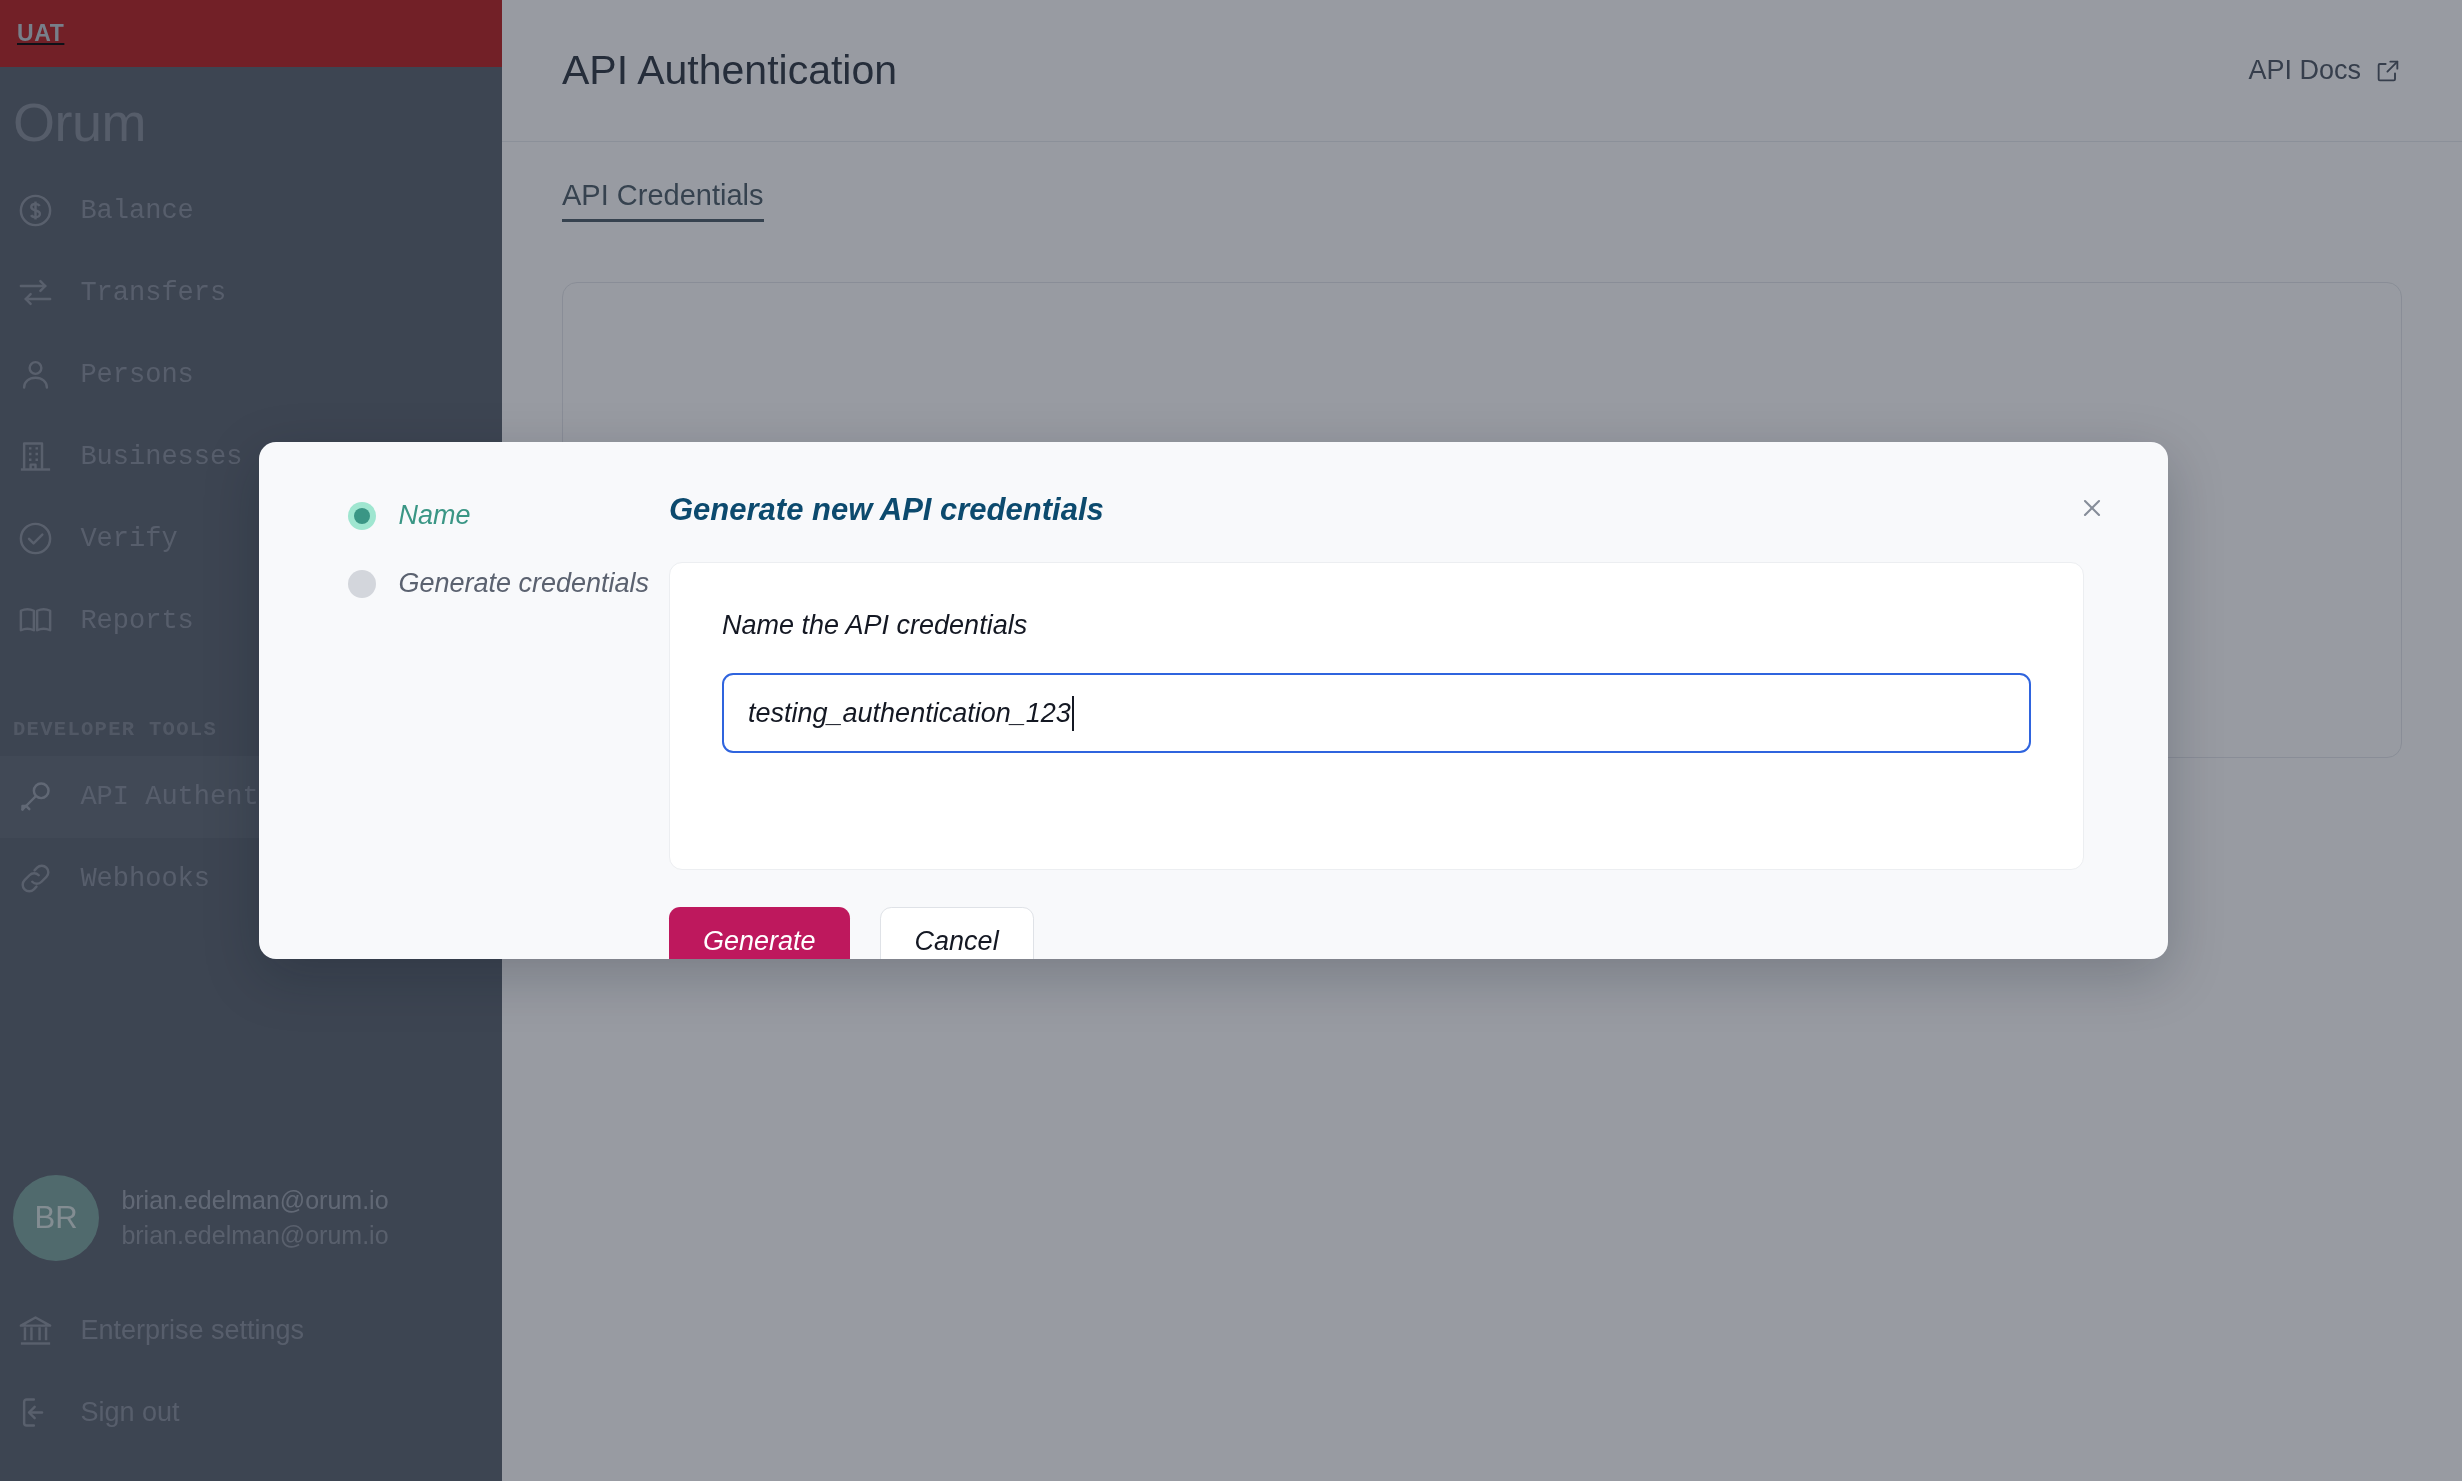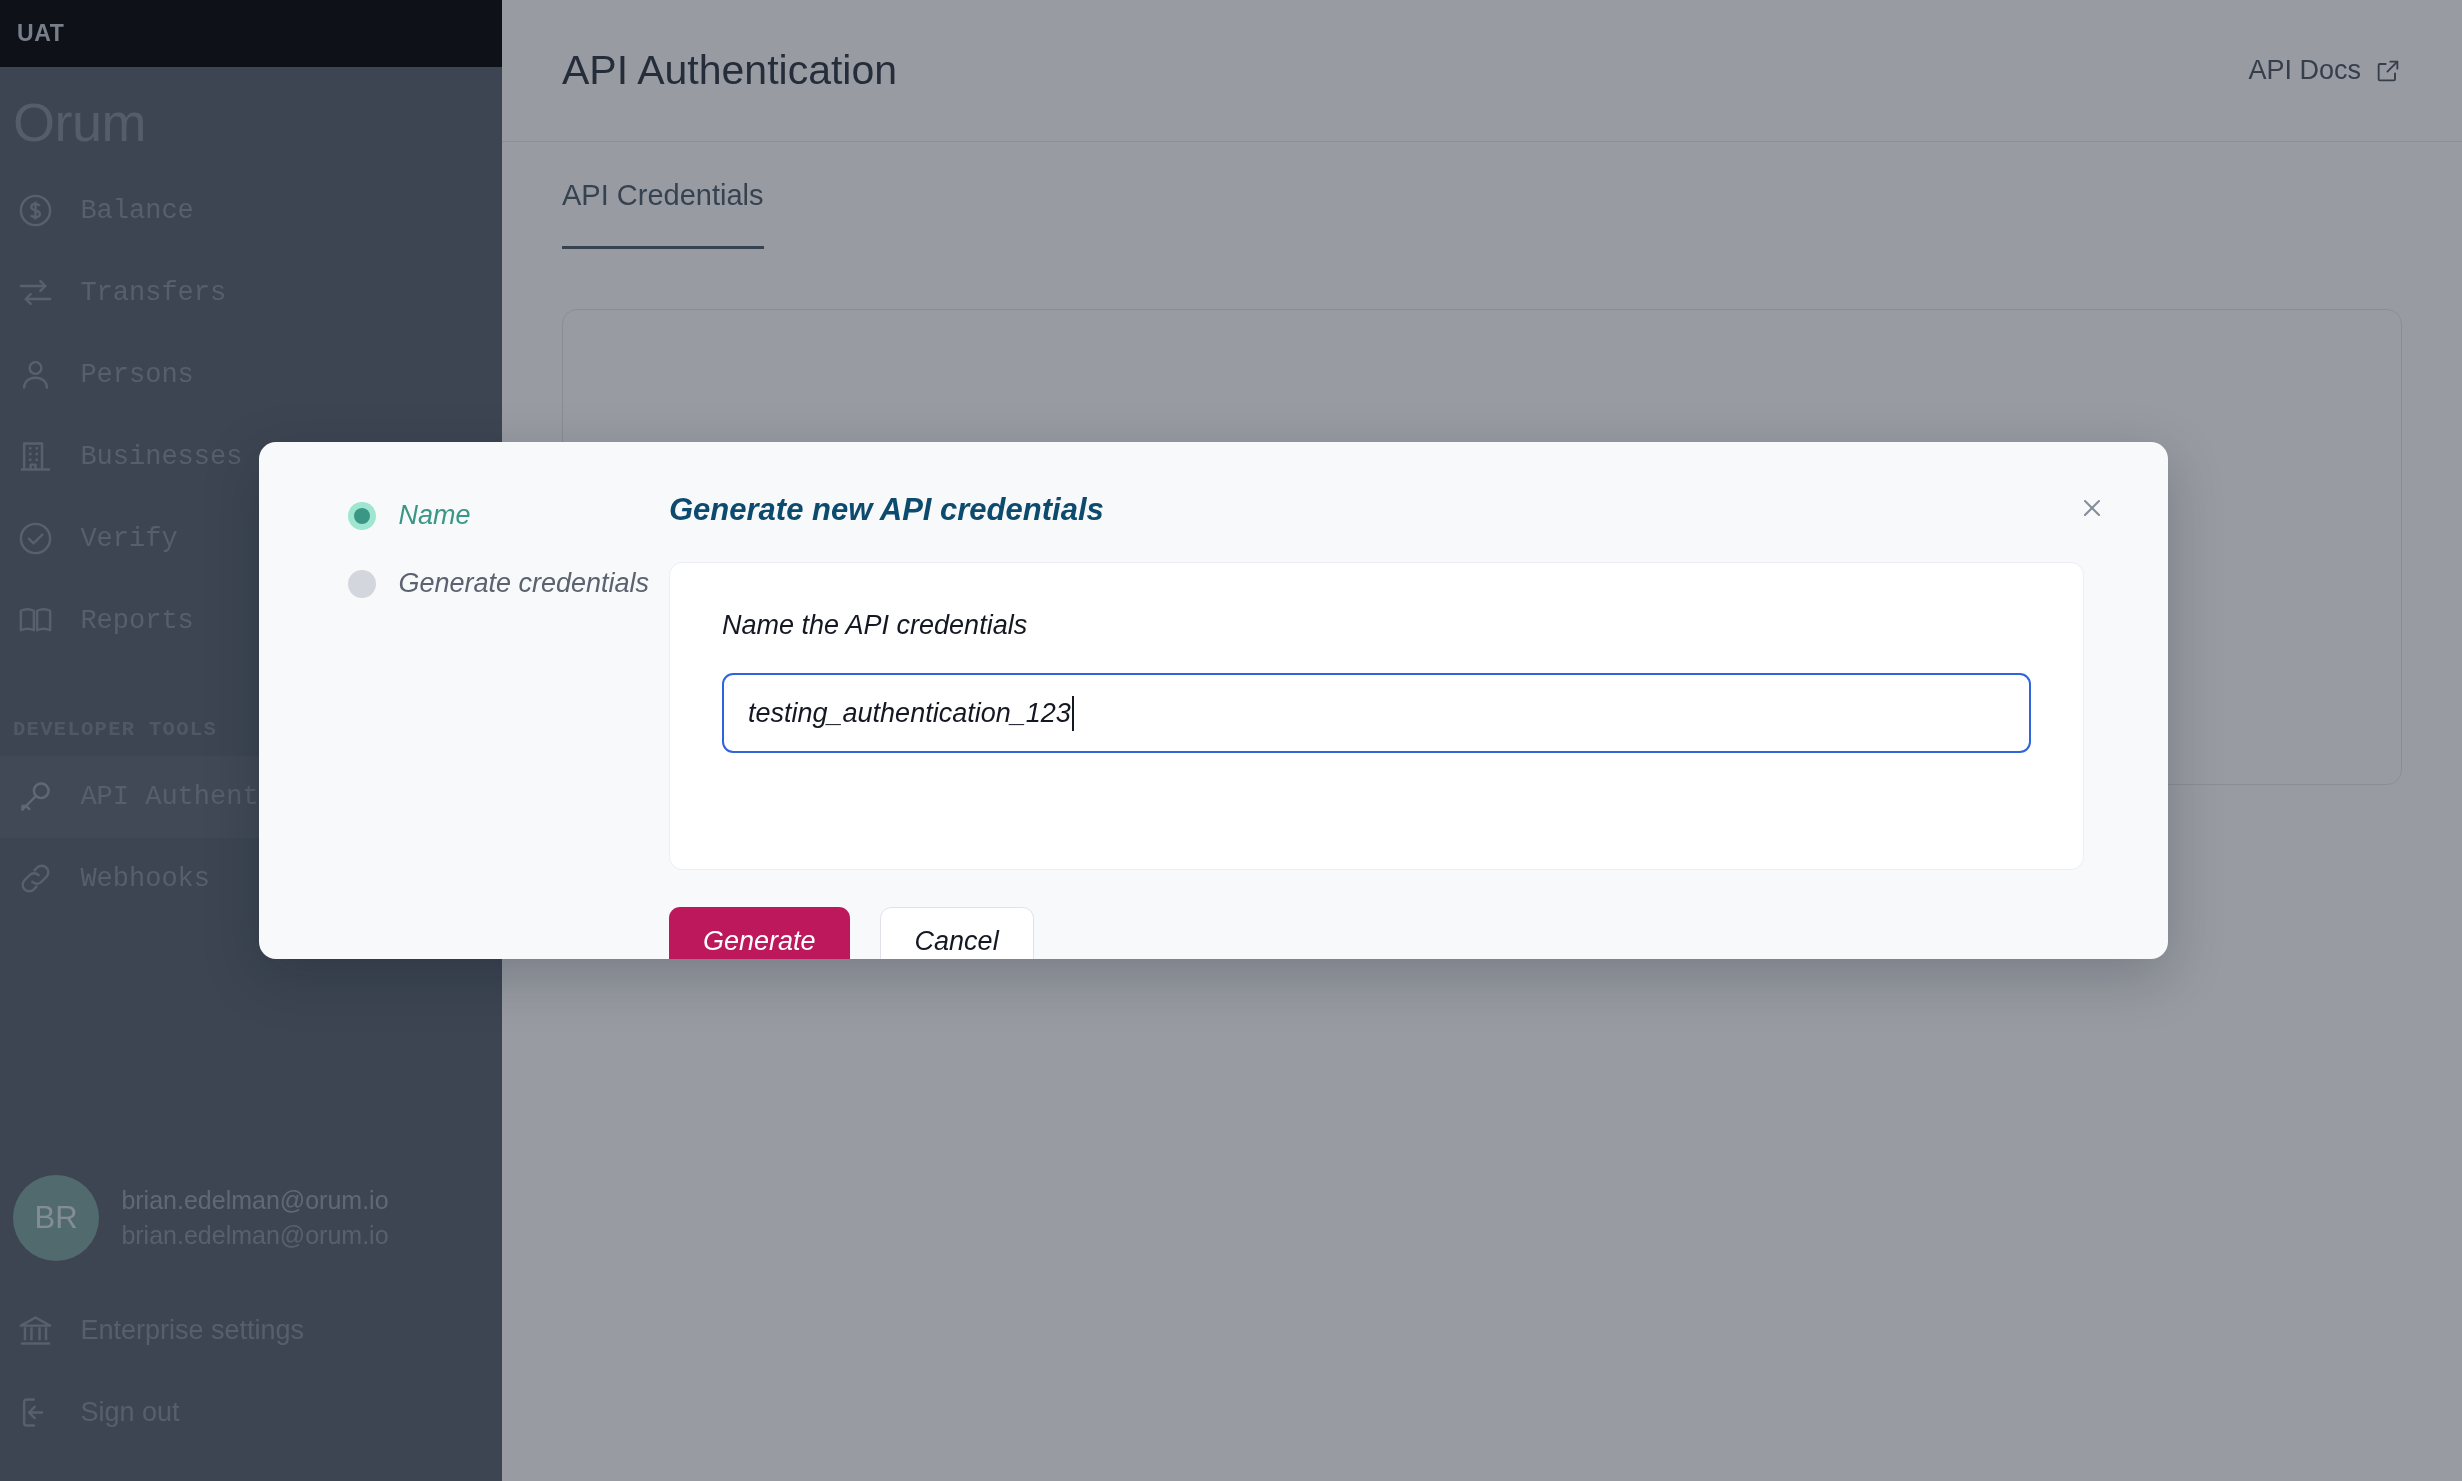--- a/index.html
+++ b/index.html
@@ -15,21 +15,21 @@
   .app { position: absolute; inset: 0; display: flex; }
 
   .sidebar {
     width: 502px; height: 100%;
     background: #58606b;
     display: flex; flex-direction: column;
     flex: 0 0 502px;
     position: relative;
   }
   .env-banner {
-    height: 67px; background: #000000;
+    height: 67px; background: #b91c1c;
     display: flex; align-items: center;
     padding-left: 17px;
     flex: 0 0 67px;
     text-decoration: underline;
   }
   .env-banner span {
     color: #c3ccd2; font-size: 23px; font-weight: bold; letter-spacing: 0.6px;
   }
   .brand {
     padding: 28px 0 20.5px 13px;
@@ -80,21 +80,21 @@
   }
   .page-title { font-size: 41px; color: #2b3440; font-weight: 400; }
   .api-docs-link {
     display: flex; align-items: center; gap: 13px;
     font-size: 27px; color: #4a5460;
   }
   .api-docs-link svg { width: 28px; height: 28px; display: block; }
 
   .tabs { padding: 37px 60px 0 60px; display: flex; }
   .tab {
-    font-size: 29px; color: #4a5c66; padding-bottom: 34px;
+    font-size: 29px; color: #4a5c66; padding-bottom: 7px;
   }
   .tab.active { border-bottom: 3.7px solid #4a5c66; }
 
   .content-area { padding: 60px 60px 0 60px; flex: 1 1 auto; }
   .cred-card {
     border: 1.9px solid #e3e6ea; border-radius: 15px;
     height: 476px; background: #fff;
   }
 
   

